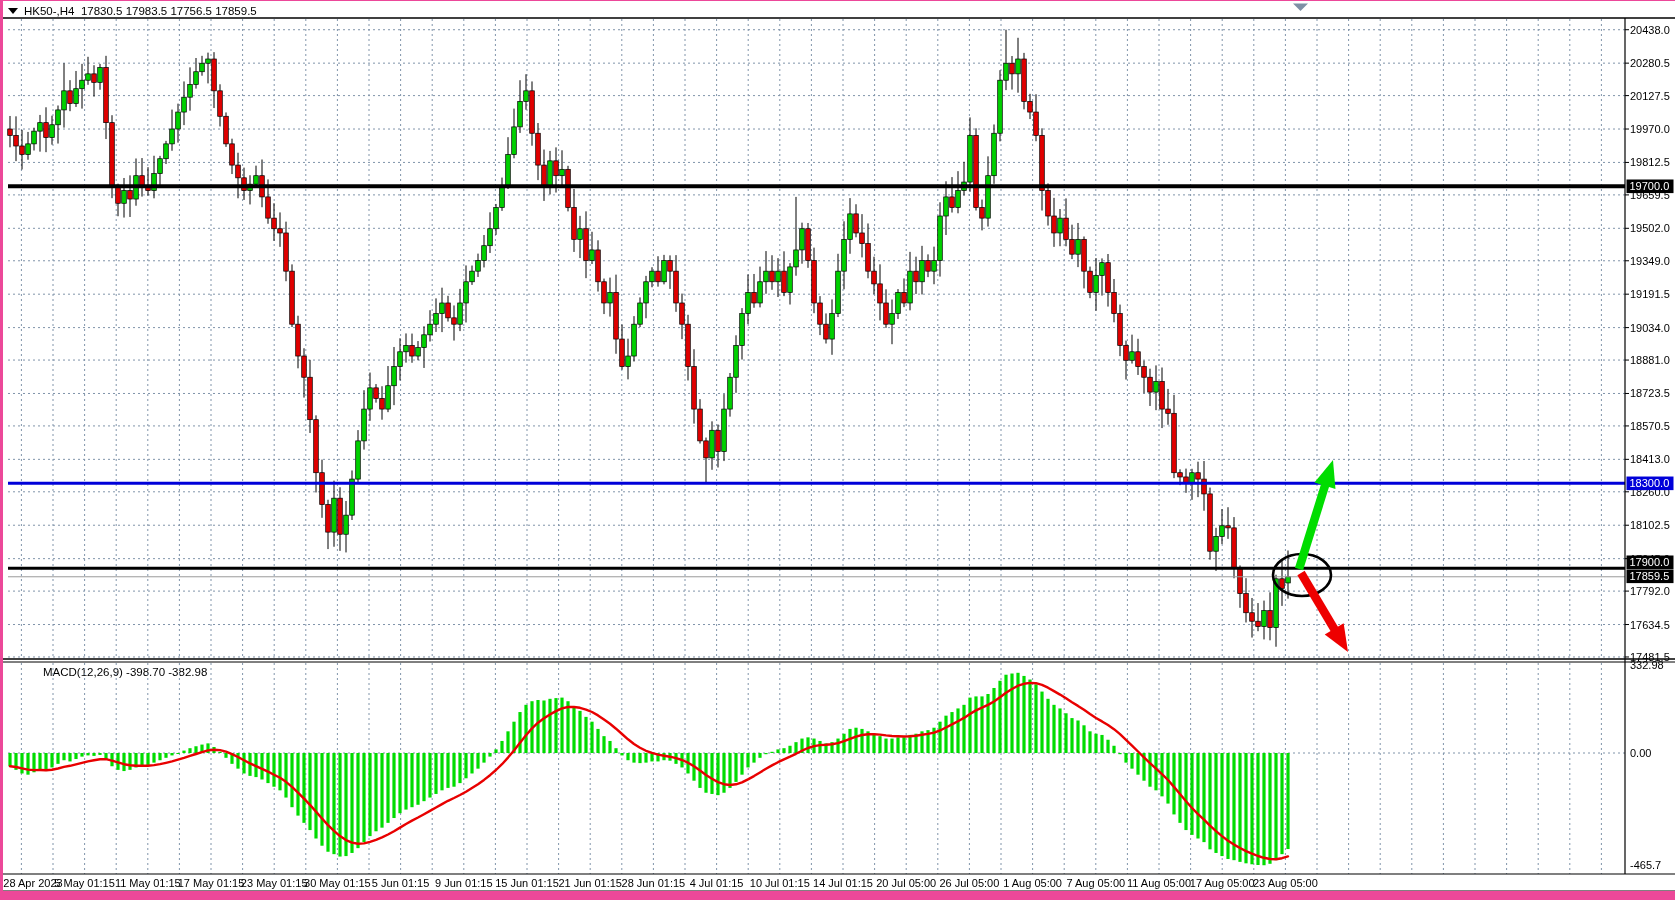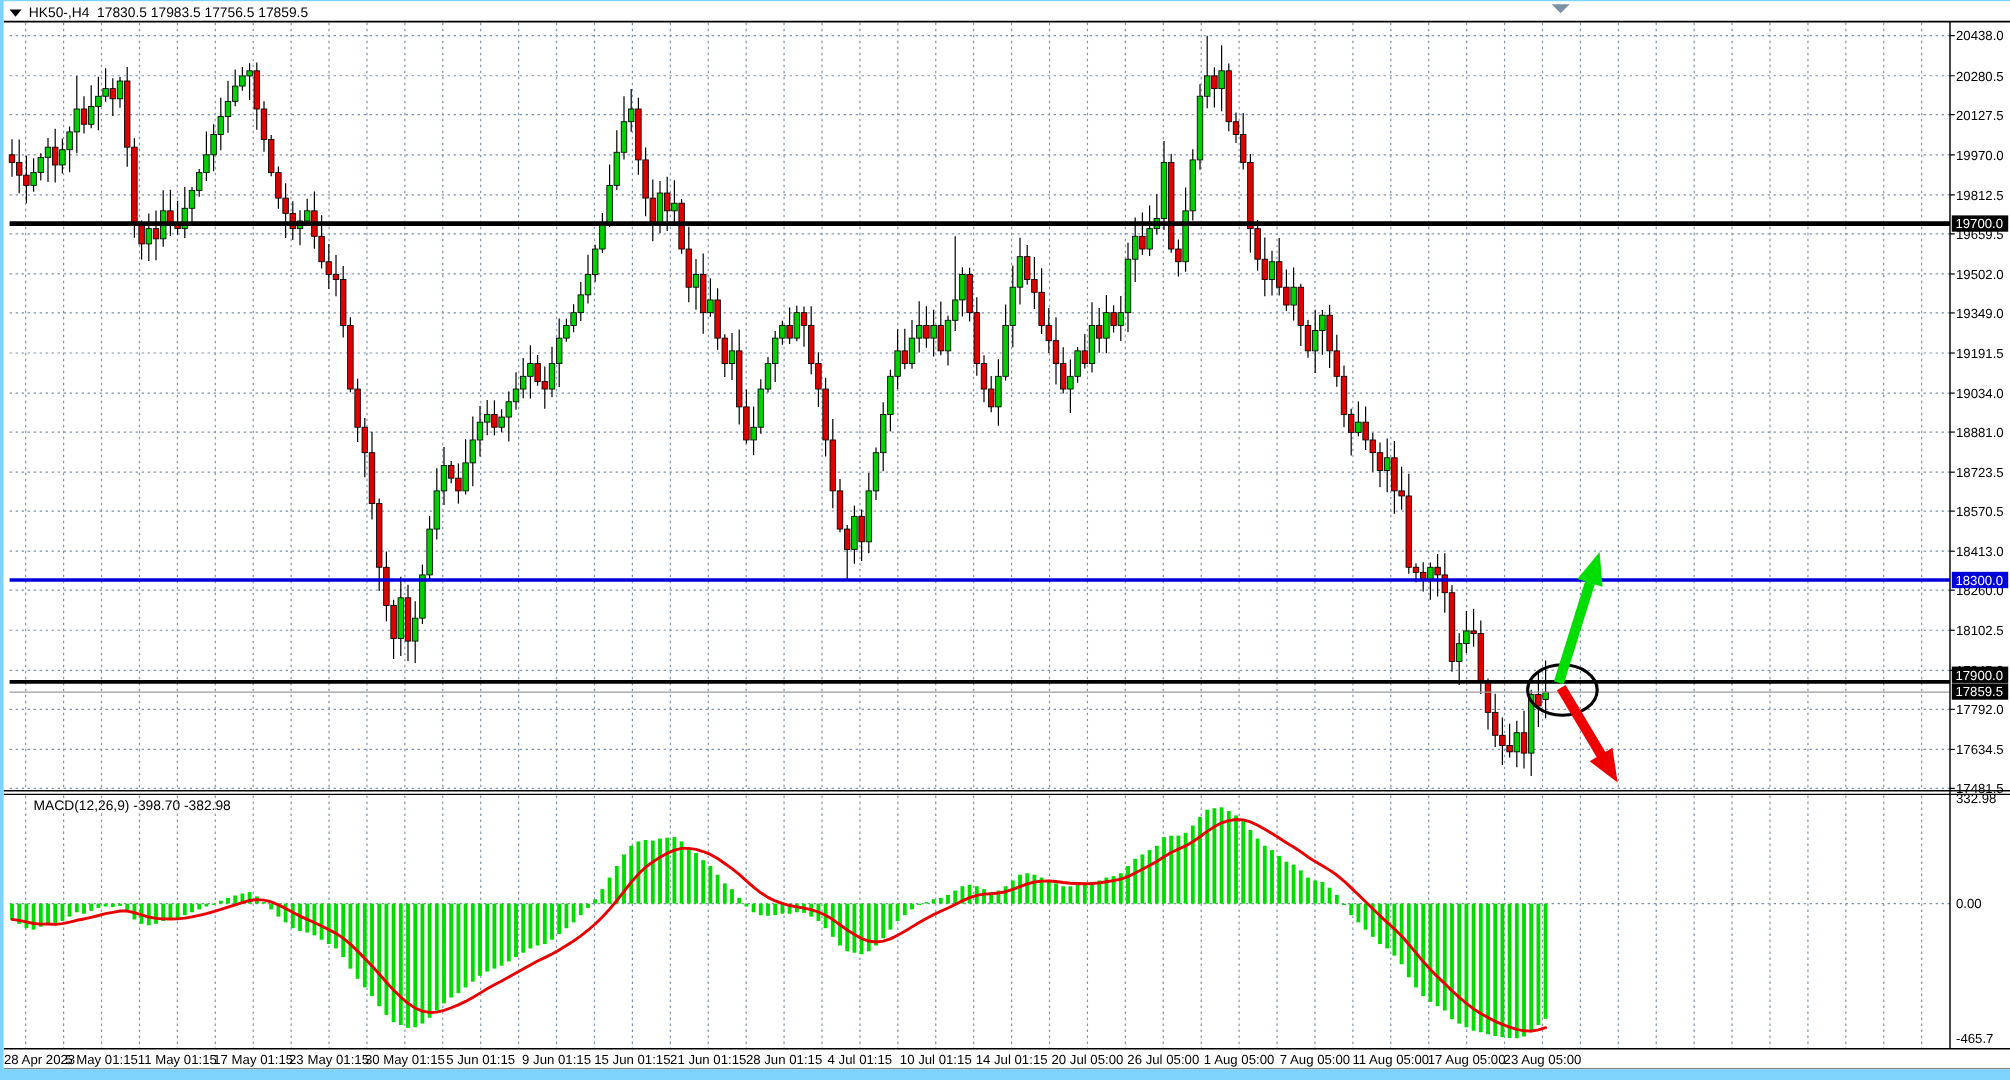--- a/index.html
+++ b/index.html
@@ -1,23 +1,23 @@
 <!DOCTYPE html>
 <html><head>
 <meta charset="utf-8">
 <style>
   html,body{margin:0;padding:0;background:#d6d3ce;}
-  .screen{position:relative;width:1675px;height:900px;background:#7dd3fc;overflow:hidden;
+  .screen{position:relative;width:1675px;height:900px;background:#ec4899;overflow:hidden;
           font-family:"Liberation Sans",sans-serif;}
   .chartwin{position:absolute;left:3px;top:1px;width:1672px;height:890px;background:#ffffff;}
   .title-row{position:absolute;left:5px;top:2px;height:15px;color:#000;font-size:11.5px;
              white-space:pre;display:flex;align-items:center;gap:6px;}
   .title-tri{width:0;height:0;border-left:5px solid transparent;border-right:5px solid transparent;
              border-top:6px solid #000;display:inline-block;margin-top:1px;}
-  .macd-label{position:absolute;left:5px;top:665px;color:#000;font-size:11.5px;white-space:pre;padding-left:20px;}
+  .macd-label{position:absolute;left:20px;top:665px;color:#000;font-size:11.5px;white-space:pre;padding-left:20px;}
   svg{position:absolute;left:0;top:0;}
   text{font-family:"Liberation Sans",sans-serif;}
 </style>
 </head>
 <body>
 <div class="screen">
 <div class="chartwin">
 
 <div class="title-row">
   <span class="title-tri"></span>

